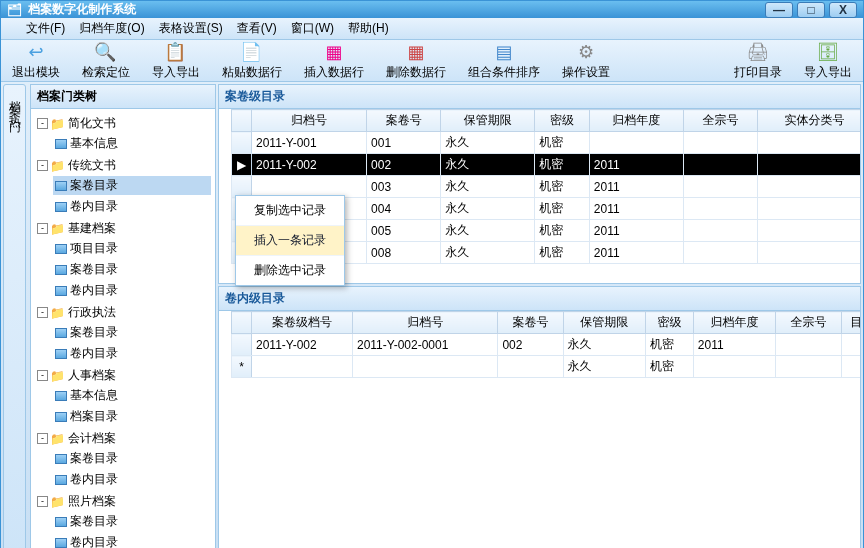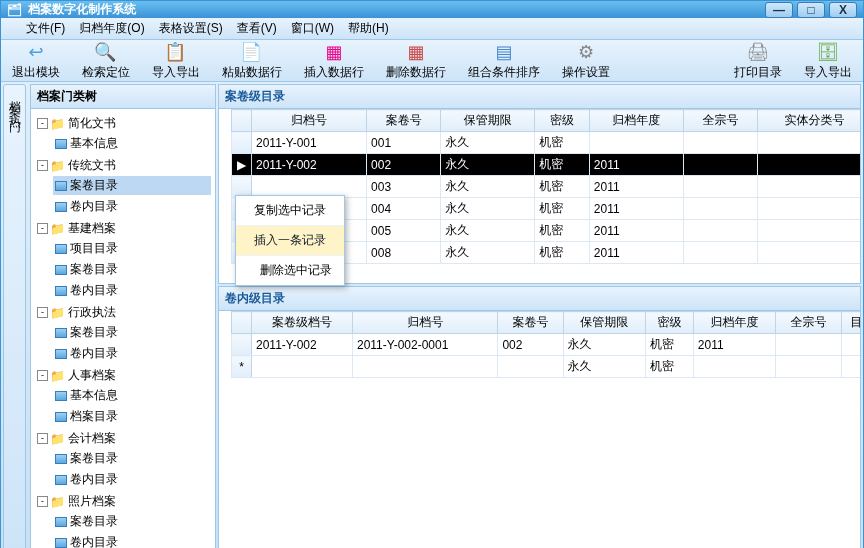--- a/index.html
+++ b/index.html
@@ -35,21 +35,21 @@
 .grid-box.bottom { flex: 1; }
 .grid-hdr { background: linear-gradient(#e8f3fd,#cde4f8); padding: 3px 6px; border-bottom: 1px solid #9ec8e8; color: #1a5a9a; font-weight: bold; }
 .grid-wrap { flex: 1; overflow: auto; position: relative; }
 table { border-collapse: collapse; width: 100%; margin-left: 12px; }
 th { background: linear-gradient(#f4f9fe,#e0eefa); border: 1px solid #c0d4e8; padding: 2px 4px; font-weight: normal; text-align: center; white-space: nowrap; }
 td { border: 1px solid #dce8f4; padding: 2px 4px; white-space: nowrap; }
 tr.selected td { background: #000; color: #fff; }
 .rowhead { width: 20px; background: linear-gradient(#f4f9fe,#e0eefa); border-right: 1px solid #c0d4e8; text-align: center; }
 .ctx-menu { position: absolute; left: 235px; top: 184px; width: 110px; background: #fff; border: 1px solid #9ec8e8; box-shadow: 2px 2px 6px rgba(0,0,0,.3); z-index: 100; margin-top: 11px; }
 .ctx-item { padding: 6px 12px; border-bottom: 1px solid #eef4fa; cursor: pointer; text-align: center; }
-.ctx-item:last-child { border-bottom: none; text-align: right; }
+.ctx-item:last-child { border-bottom: none; }
 .ctx-item.hot { color: #0f172a; background: #fff3c8; }
 .spacer-big { flex: 1; }
 </style>
 </head>
 <body>
 
 <div class="window">
   <div class="title-bar">
     <span class="icon">🗂</span>
     <span>档案数字化制作系统</span>

